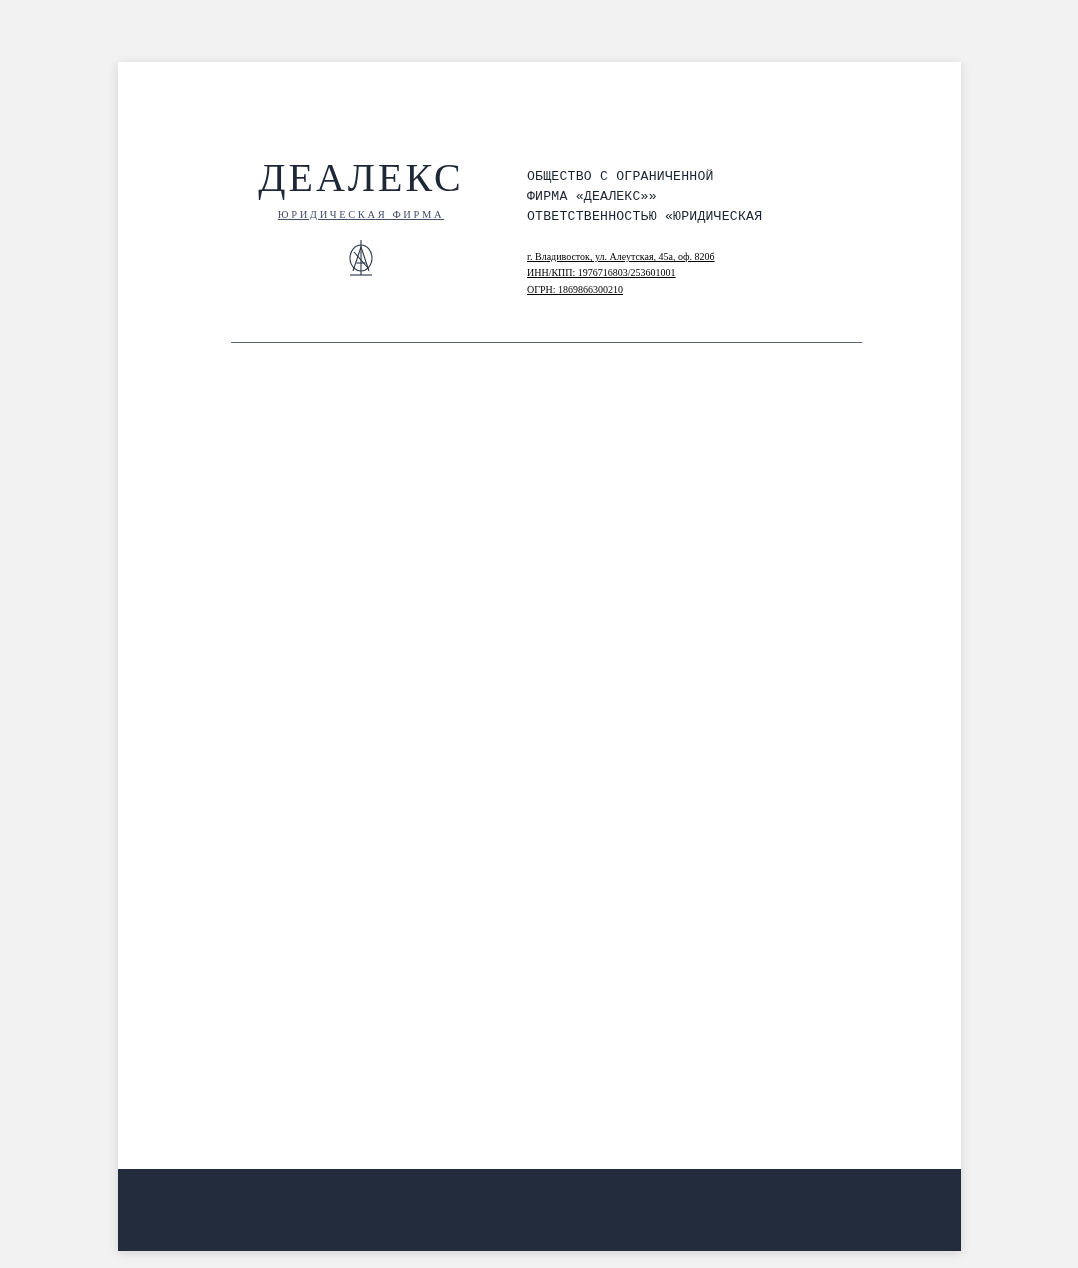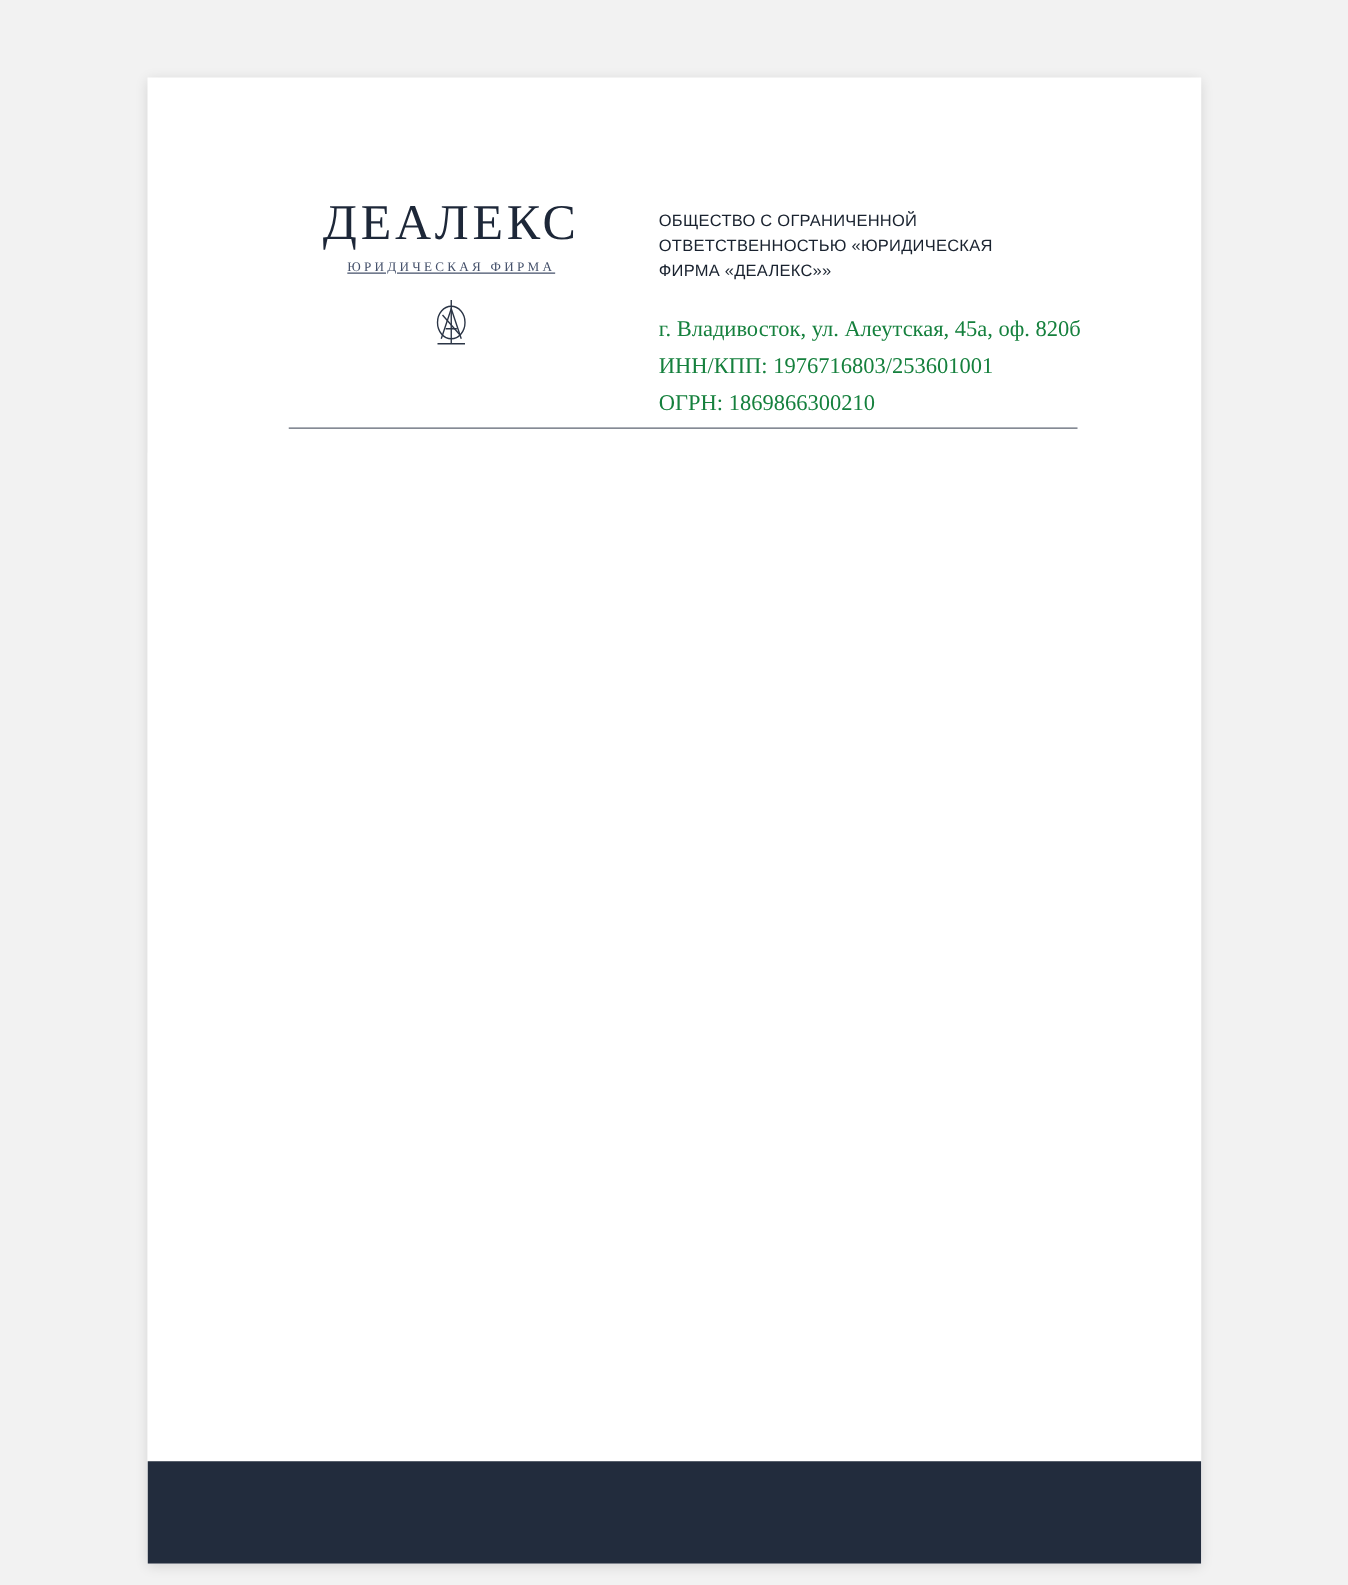--- a/index.html
+++ b/index.html
@@ -76,33 +76,34 @@
 
   
   .company {
     position: absolute;
     left: 409px;
     top: 105px;
     width: 340px;
   }
 
   .company-title {
-    font-family: Liberation Sans, sans-serif;
+    font-family: Liberation Mono, monospace;
     font-size: 13.2px;
     line-height: 1.52;
     color: #19222f;
     letter-spacing: 0.2px;
   }
 
   .company-details {
     margin-top: 22px;
     font-family: "Liberation Serif", serif;
-    font-size: 18px;
+    font-size: 10px;
     line-height: 1.62;
-    color: #15803d;
+    color: #000000;
+    text-decoration: underline;
   }
 
   .company-details div { white-space: nowrap; }
 
   
   .rule {
     position: absolute;
     left: 113px;
     top: 280px;
     width: 631px;
@@ -152,22 +153,22 @@
               <path d="M13 17 L27 33"></path>
               <path d="M9 40 L31 40"></path>
             </g>
           </svg>
         </div>
       </div>
 
       <div class="company">
         <div class="company-title">
           <div>ОБЩЕСТВО С ОГРАНИЧЕННОЙ</div>
+          <div>ФИРМА «ДЕАЛЕКС»»</div>
           <div>ОТВЕТСТВЕННОСТЬЮ «ЮРИДИЧЕСКАЯ</div>
-          <div>ФИРМА «ДЕАЛЕКС»»</div>
         </div>
         <div class="company-details">
           <div>г. Владивосток, ул. Алеутская, 45а, оф. 820б</div>
           <div>ИНН/КПП: 1976716803/253601001</div>
           <div>ОГРН: 1869866300210</div>
         </div>
       </div>
 
       <div class="rule"></div>
     </div>

